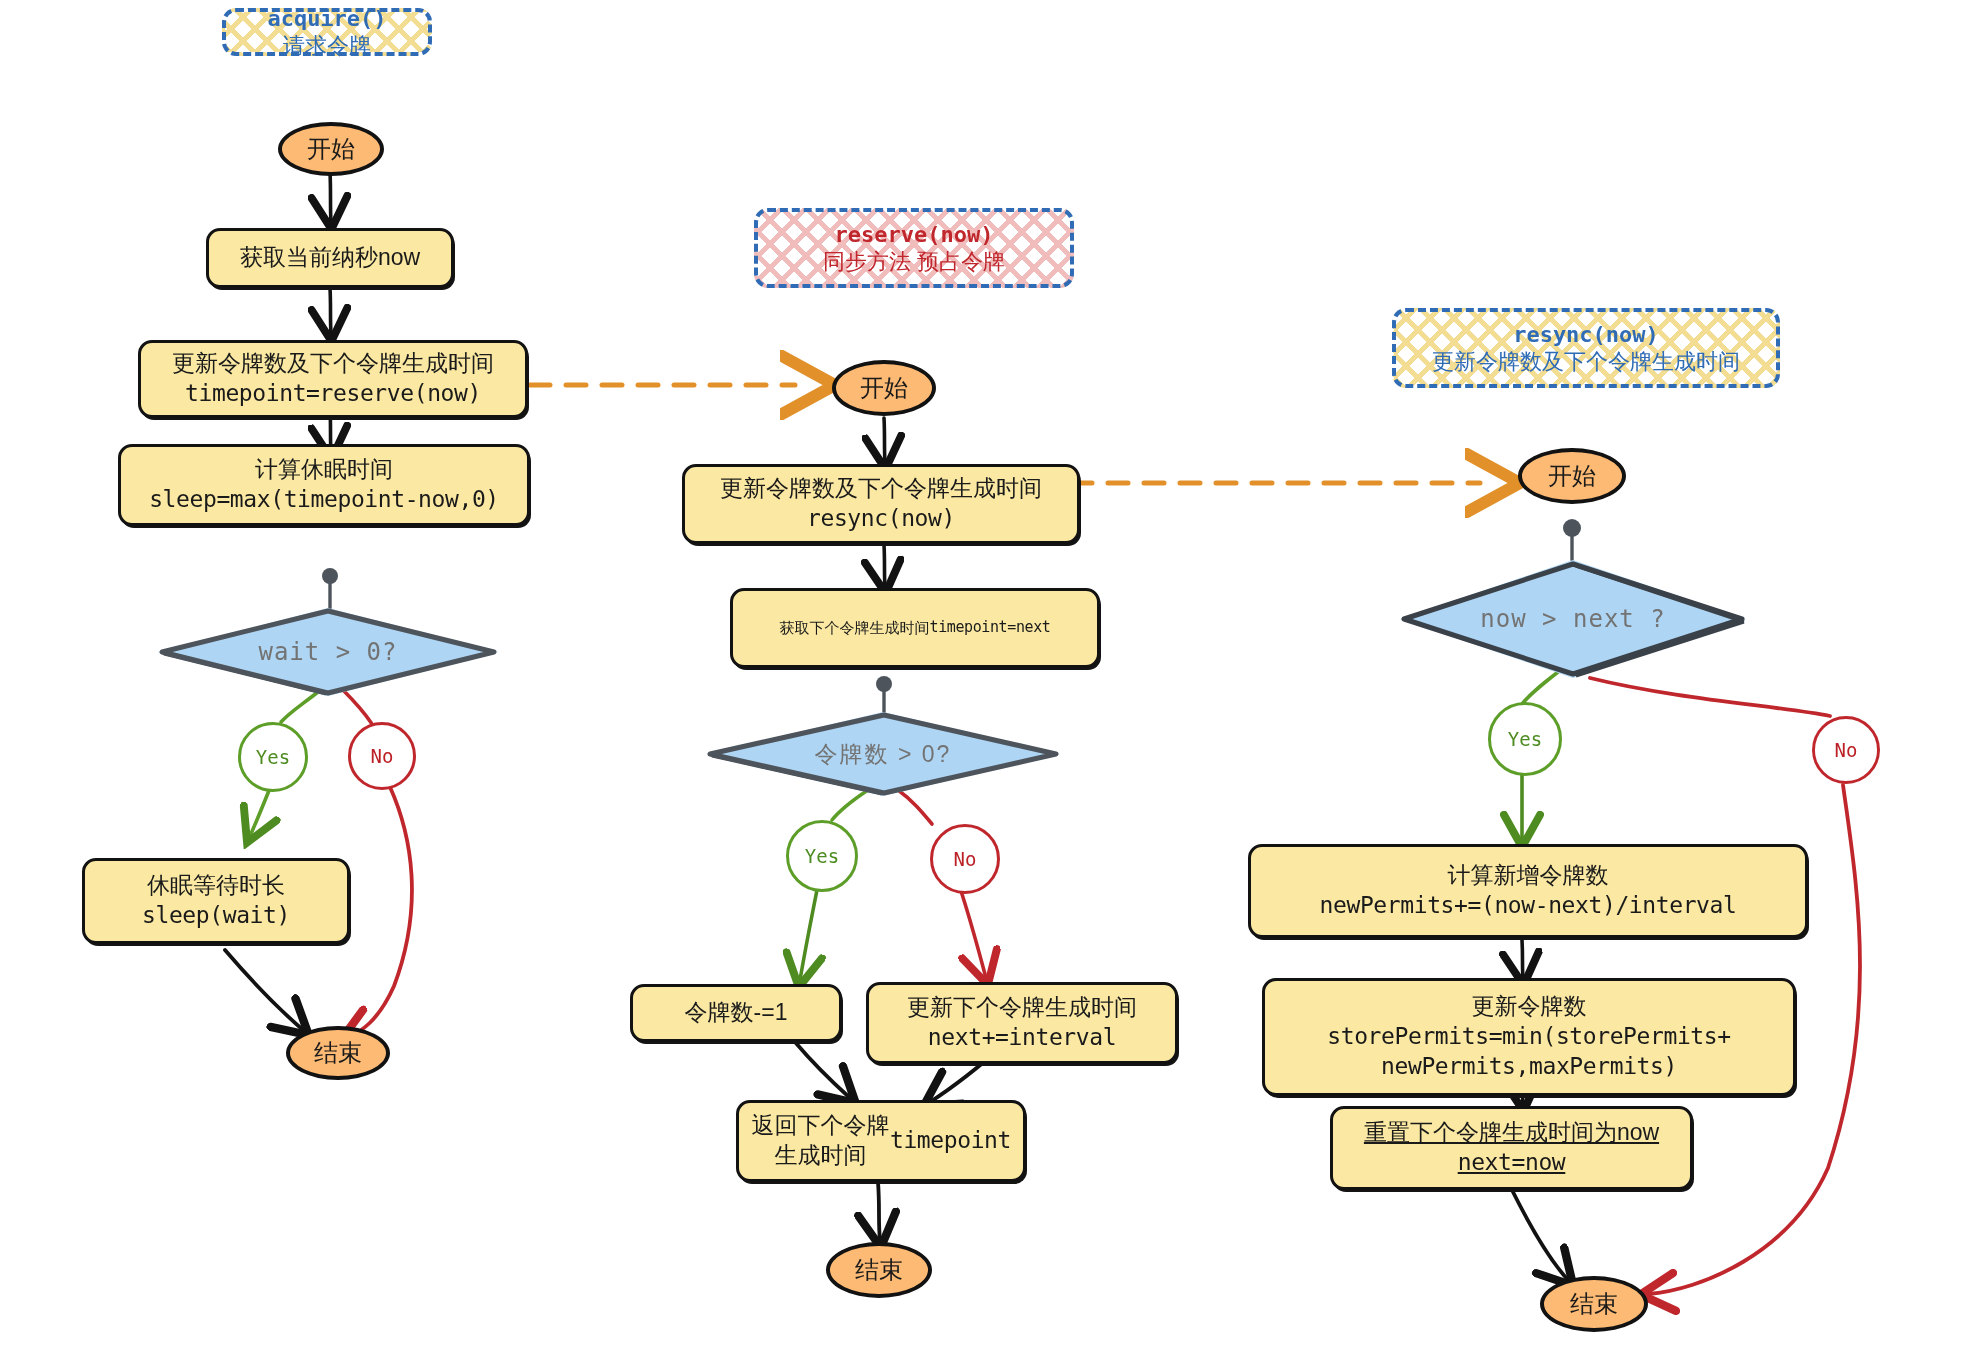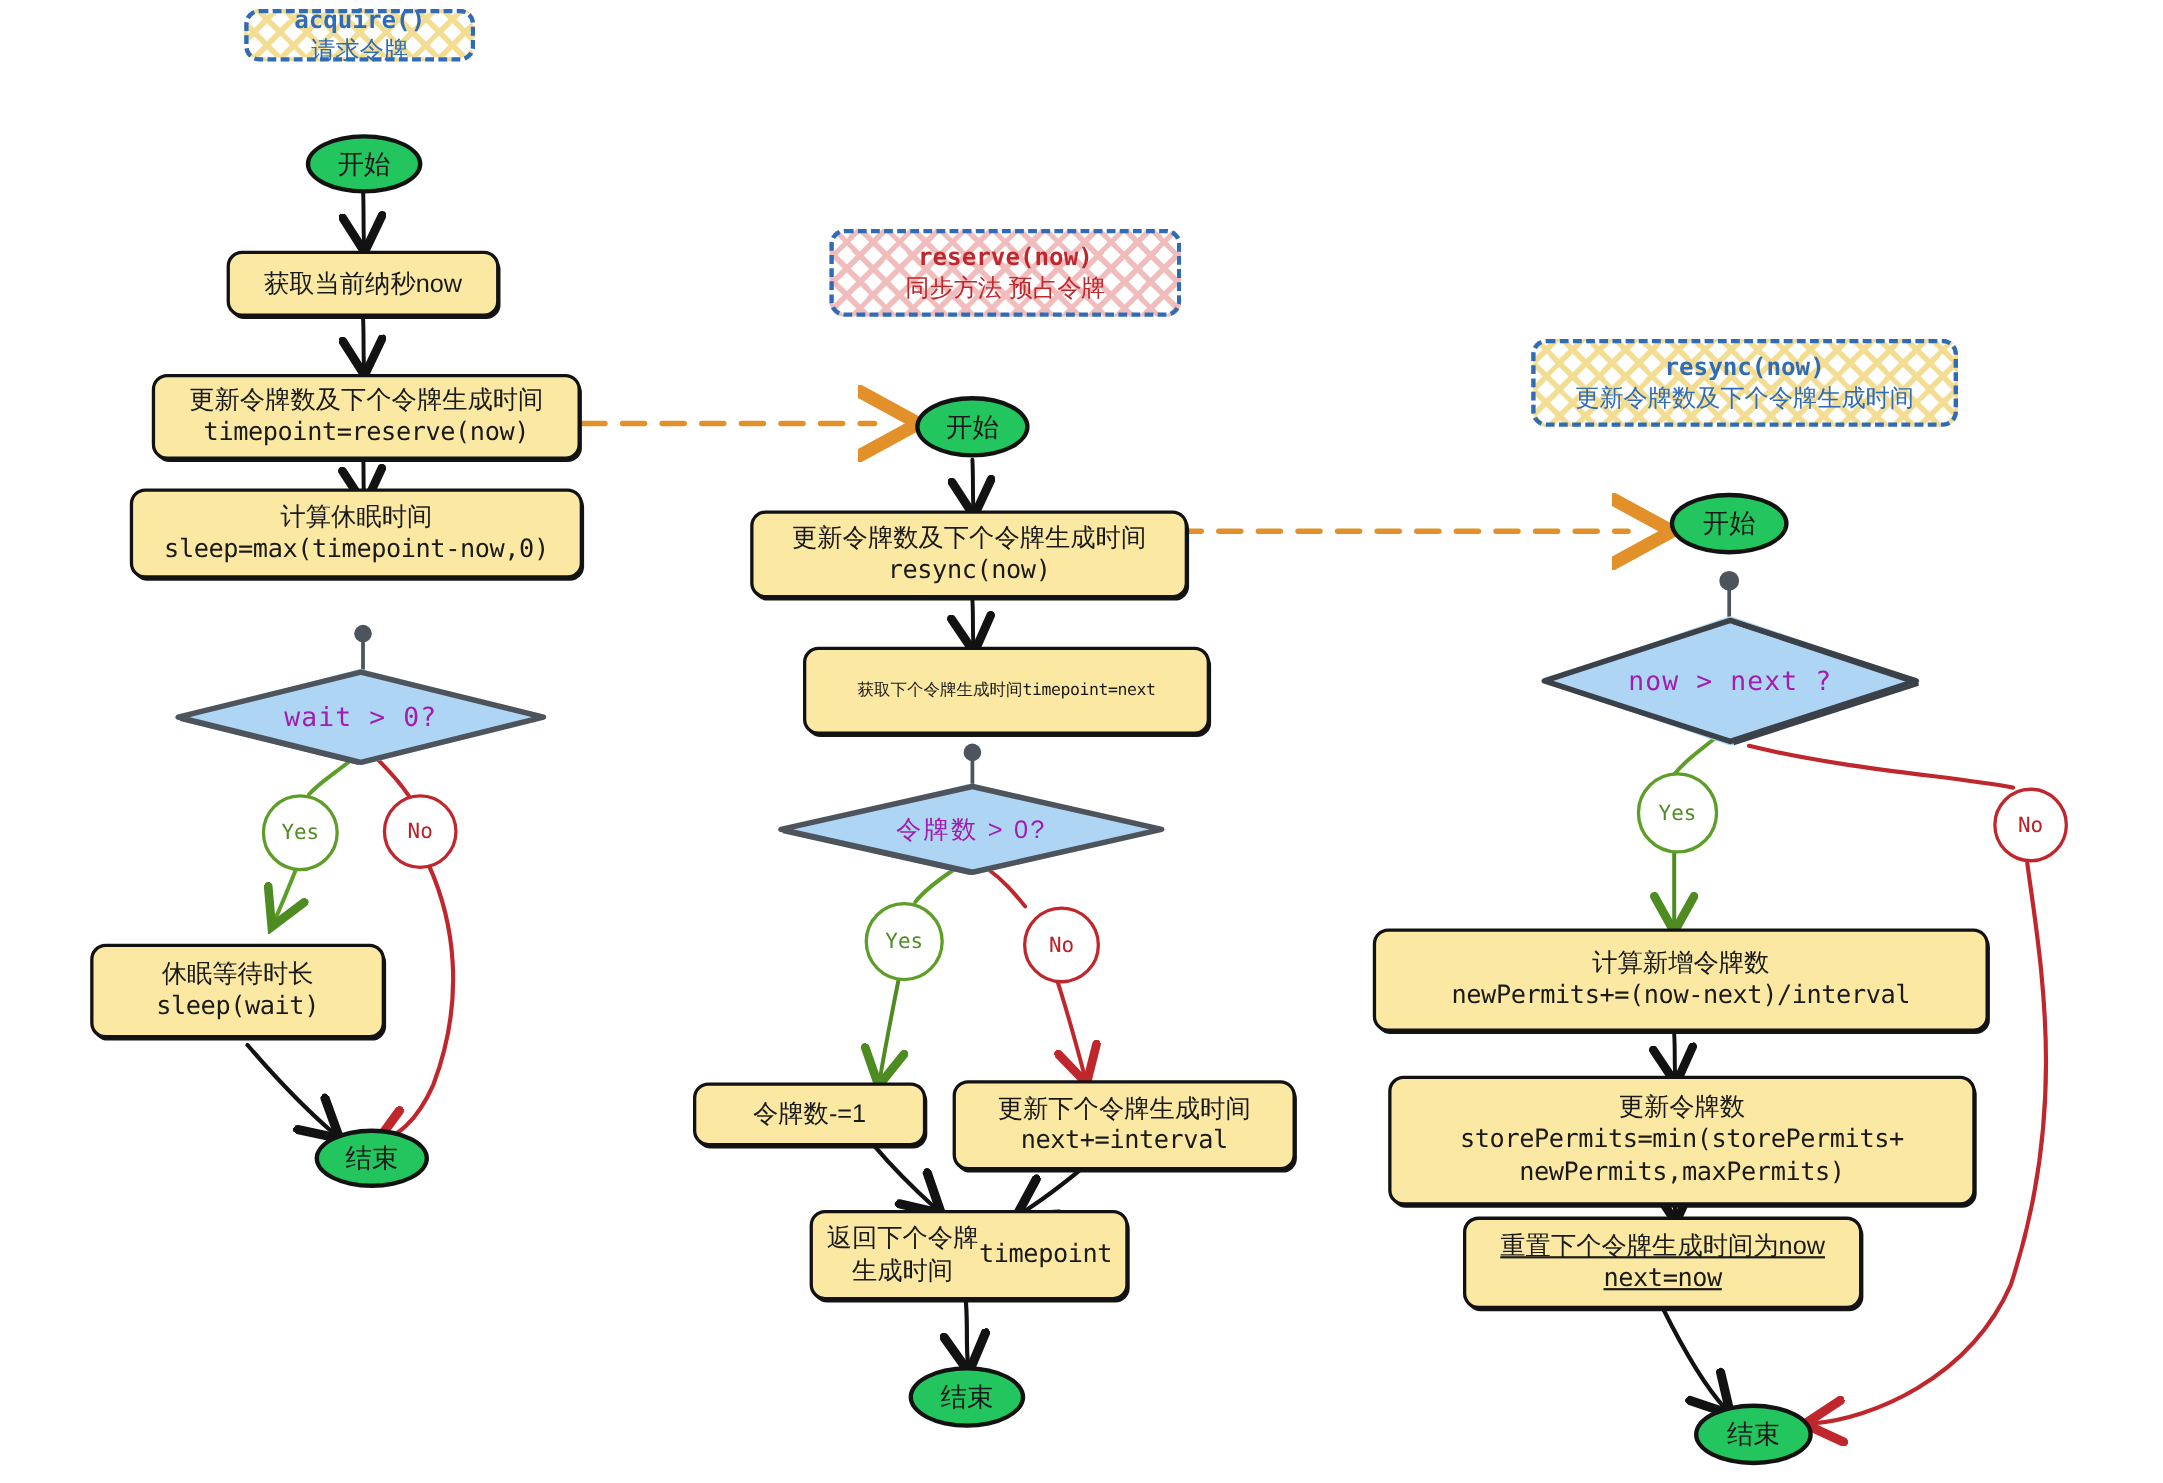--- a/index.html
+++ b/index.html
@@ -17,31 +17,31 @@
   
   .proc{
     background:#fbe9a3;border:3.5px solid #121212;border-radius:14px;
     color:#1a1a1a;line-height:1.30;padding:8px 12px;
     box-shadow:2px 3px 0 -1px #141414;
   }
   .proc .mono{font-family:"DejaVu Sans Mono","Liberation Mono",monospace;letter-spacing:-0.4px;}
 
   
   .term{
-    background:#22c55e;border:4px solid #121212;border-radius:50%;
+    background:#fdba74;border:4px solid #121212;border-radius:50%;
     color:#1a1a1a;
     font-family:Liberation Serif, serif;
   }
 
   
   .dec{background:transparent;border:none;}
   .dec .shape{position:absolute;left:0;top:0;width:100%;height:100%;
     background:#aed5f3;clip-path:polygon(50% 0,100% 50%,50% 100%,0 50%);}
   .dec .edge{position:absolute;left:0;top:0;width:100%;height:100%;}
-  .dec .lbl{position:relative;z-index:2;color:#a21caf;
+  .dec .lbl{position:relative;z-index:2;color:#737373;
     font-family:"DejaVu Sans Mono","Liberation Mono",monospace;letter-spacing:1px;}
   .dec .lbl.cjk{font-family:"Liberation Sans","DejaVu Sans",sans-serif;letter-spacing:2px;}
 
   
   .badge{position:absolute;border-radius:50%;display:flex;align-items:center;
          justify-content:center;background:#fff;z-index:4;
          font-family:"DejaVu Sans Mono","Liberation Mono",monospace;font-size:19px;}
   .badge.yes{border:3.5px solid #5d9e29;color:#4e8c22;}
   .badge.no{border:3.5px solid #c0272d;color:#bb2026;}
 

